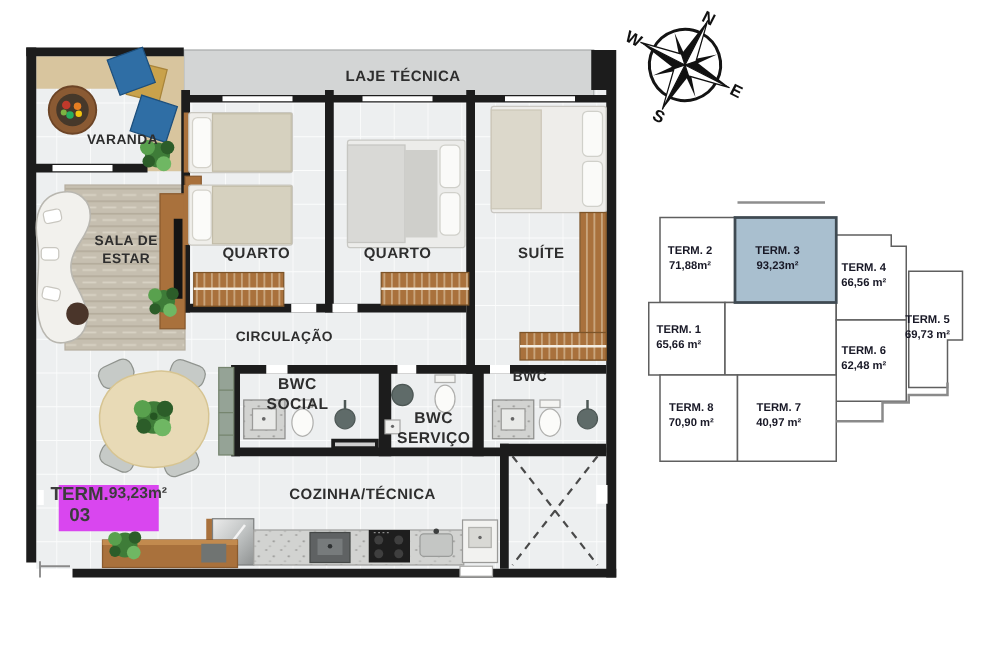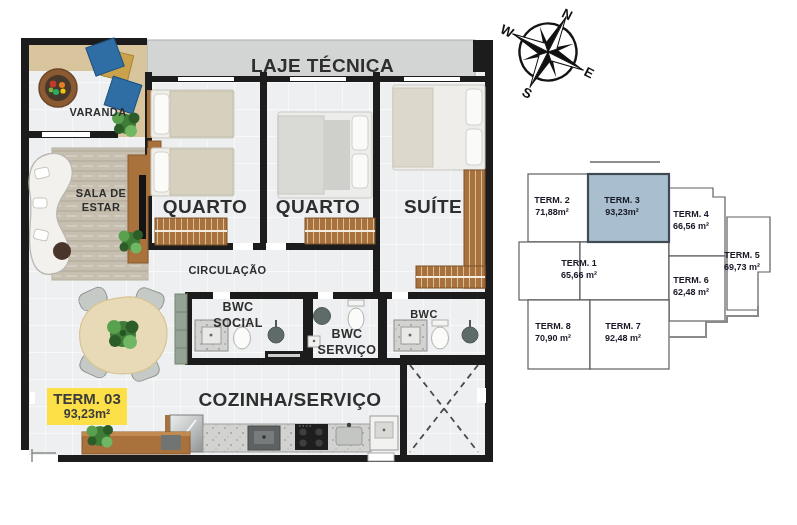--- a/index.html
+++ b/index.html
@@ -1,24 +1,24 @@
 <!DOCTYPE html>
 <html><head>
 <meta charset="utf-8">
 <style>
   html,body{margin:0;padding:0;background:#ffffff;}
   #stage{position:relative;width:797px;height:525px;background:#ffffff;overflow:hidden;
          font-family:"Liberation Sans",sans-serif;}
   .abs{position:absolute;}
   .room-label{position:absolute;text-align:center;font-weight:bold;color:#2e2e2e;
               letter-spacing:.4px;line-height:1.3;}
-  .fs13{font-size:11px;} .fs12{font-size:12.5px;} .fs14{font-size:19px;}
+  .fs13{font-size:11px;} .fs12{font-size:12.5px;} .fs14{font-size:12px;}
   #unit-badge{position:absolute;left:47px;top:388px;width:80px;height:37px;
-              background:#fde047;text-align:center;color:#3c3c3c;
-              display:flex;flex-direction:column;justify-content:center;}
+              background:#d946ef;text-align:center;color:#3c3c3c;
+              display:flex;flex-direction:row;justify-content:center;}
   #unit-badge .t1{font-size:15px;font-weight:bold;line-height:1.1;}
   #unit-badge .t2{font-size:12.5px;font-weight:bold;line-height:1.1;}
   #key-plan{position:absolute;left:518px;top:166px;width:262px;height:212px;}
   .kp-label{position:absolute;width:48px;text-align:center;font-size:9px;font-weight:bold;
             color:#181826;line-height:1.35;}
   #kp-mark{position:absolute;left:590px;top:161px;width:70px;height:2px;background:#8e8e8e;}
   svg text{font-family:"Liberation Sans",sans-serif;}
 </style>
 </head>
 <body>
@@ -306,22 +306,22 @@
 
   <div class="room-label fs13" style="left:52px;top:105px;width:92px;">VARANDA</div>
   <div class="room-label fs14" style="left:230px;top:54px;width:185px;">LAJE TÉCNICA</div>
   <div class="room-label fs13" style="left:58px;top:186px;width:86px;">SALA DE ESTAR</div>
   <div class="room-label fs14" style="left:158px;top:195px;width:94px;">QUARTO</div>
   <div class="room-label fs14" style="left:271px;top:195px;width:94px;">QUARTO</div>
   <div class="room-label fs14" style="left:386px;top:195px;width:94px;">SUÍTE</div>
   <div class="room-label fs12" style="left:196px;top:299px;width:84px;">BWC SOCIAL</div>
   <div class="room-label fs13" style="left:165px;top:263px;width:125px;">CIRCULAÇÃO</div>
   <div class="room-label fs12" style="left:305px;top:326px;width:84px;">BWC SERVIÇO</div>
-  <div class="room-label fs13" style="left:382px;top:307px;width:84px;">BWC</div>
-  <div class="room-label fs14" style="left:195px;top:388px;width:190px;">COZINHA/SERVIÇO</div>
+  <div class="room-label fs13" style="left:382px;top:295px;width:84px;">BWC</div>
+  <div class="room-label fs14" style="left:195px;top:388px;width:190px;">COZINHA/TÉCNICA</div>
 
   <div id="unit-badge">
     <div class="t1">TERM. 03</div>
     <div class="t2">93,23m²</div>
   </div>
 
   <svg class="abs" style="left:498px;top:0px;" width="106" height="106" viewBox="0 0 106 106">
     <g transform="rotate(27 50 52)">
       <circle cx="50" cy="52" r="28.5" fill="none" stroke="#141414" stroke-width="2.4"></circle>
       <polygon points="69,33 56,49.5 52.5,46" fill="#111"></polygon>
@@ -357,18 +357,18 @@
         <rect x="10" y="134" width="62" height="69"></rect>
         <rect x="72" y="134" width="79" height="69"></rect>
       </g>
       <rect x="70" y="8" width="81" height="68" fill="#a9bfcf" stroke="#3f4a52" stroke-width="2.2"></rect>
       <polyline points="240,140 240,150 209,150 209,156 188,156 188,171 151,171" fill="none" stroke="#8a8a8a" stroke-width="2"></polyline>
     </svg>
     <div class="kp-label" style="left:10px;top:28px;"><span>TERM. 2</span><br><span>71,88m²</span></div>
     <div class="kp-label" style="left:80px;top:28px;"><span>TERM. 3</span><br><span>93,23m²</span></div>
     <div class="kp-label" style="left:149px;top:42px;"><span>TERM. 4</span><br><span>66,56 m²</span></div>
     <div class="kp-label" style="left:200px;top:83px;"><span>TERM. 5</span><br><span>69,73 m²</span></div>
-    <div class="kp-label" style="left:1px;top:91px;margin-left:36px;"><span>TERM. 1</span><br><span>65,66 m²</span></div>
+    <div class="kp-label" style="left:1px;top:91px;"><span>TERM. 1</span><br><span>65,66 m²</span></div>
     <div class="kp-label" style="left:149px;top:108px;"><span>TERM. 6</span><br><span>62,48 m²</span></div>
     <div class="kp-label" style="left:11px;top:154px;"><span>TERM. 8</span><br><span>70,90 m²</span></div>
-    <div class="kp-label" style="left:81px;top:154px;"><span>TERM. 7</span><br><span>92,48 m²</span></div>
+    <div class="kp-label" style="left:81px;top:154px;"><span>TERM. 7</span><br><span>40,97 m²</span></div>
   </div>
 </div>
 
 </body></html>

